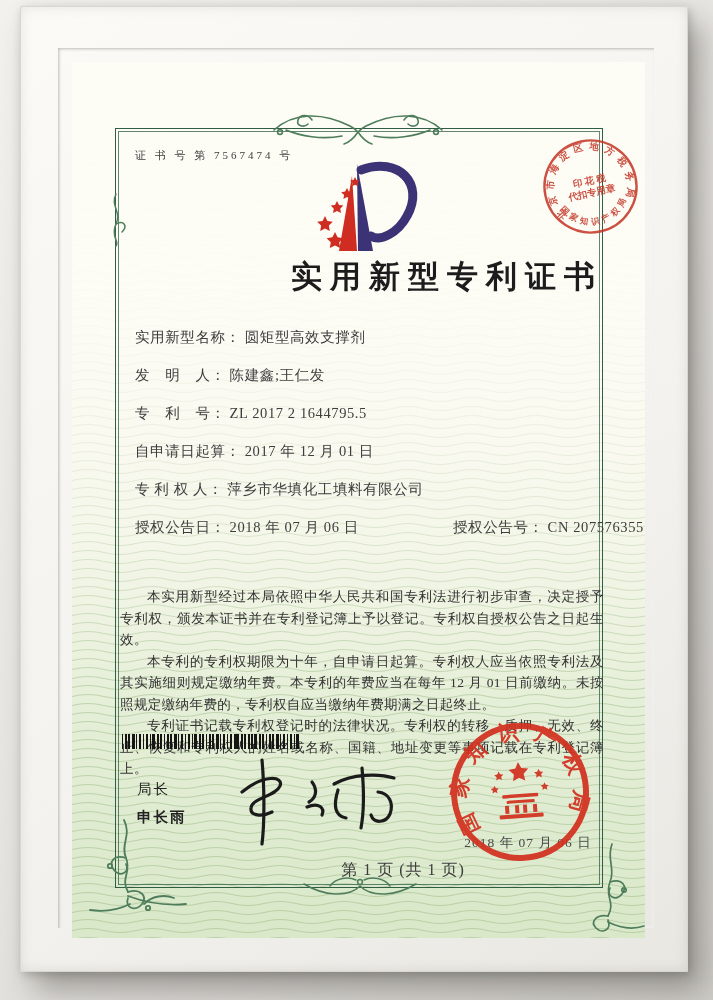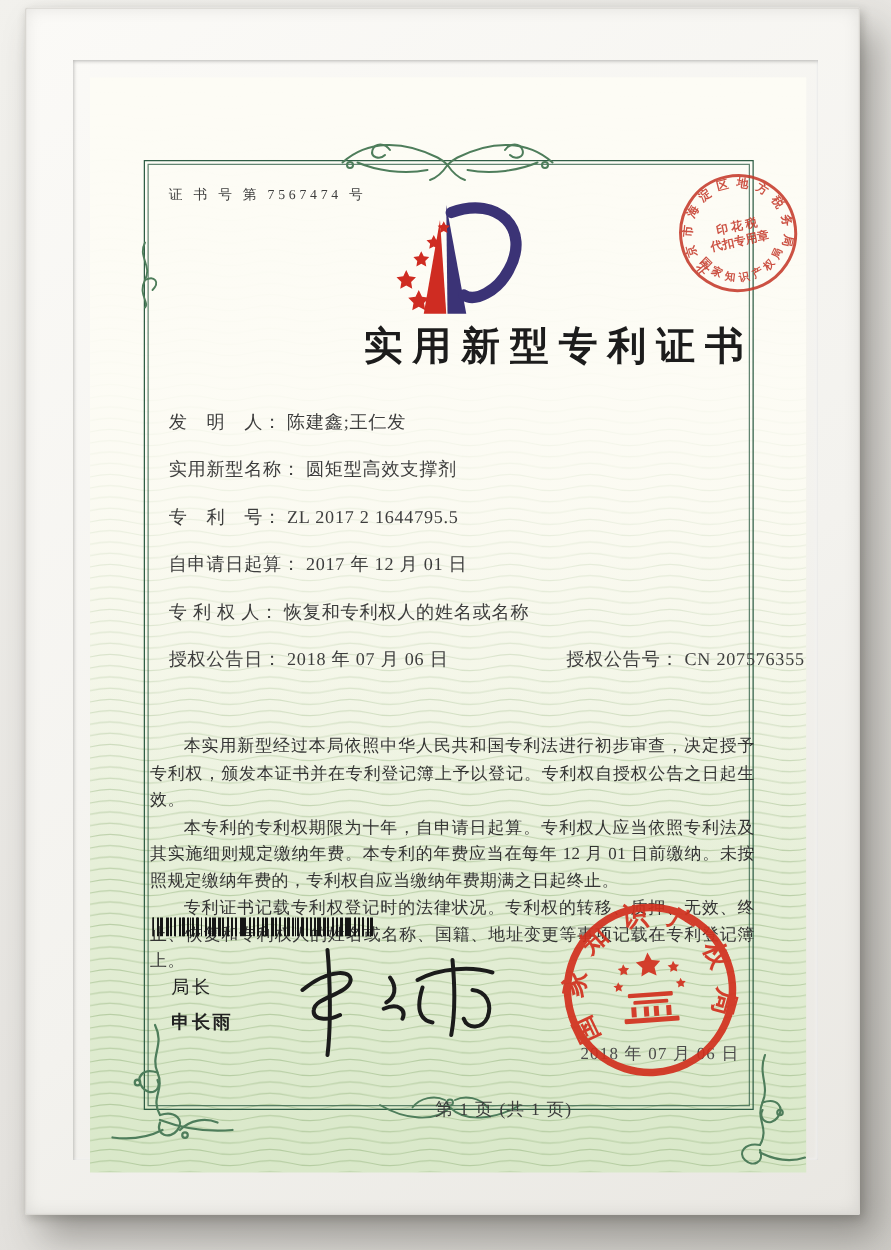--- a/index.html
+++ b/index.html
@@ -78,21 +78,21 @@
   .director-name  { position:absolute; left:65px; top:746px; z-index:5;
     font-family:"Liberation Sans","DejaVu Sans",sans-serif; font-weight:700; font-size:14.5px; color:#222; letter-spacing:2px; }
   .signature { position:absolute; left:150px; top:690px; z-index:5; }
   .seal { position:absolute; left:368px; top:650px; z-index:6; opacity:.92; transform:rotate(-4deg); }
   .seal-date {
     position:absolute; left:368px; top:772px; width:176px; z-index:5; text-align:center;
     font-size:13.5px; color:#4a4a4a; letter-spacing:1px;
   }
   .footer {
     position:absolute; left:43px; top:798px; width:576px; z-index:5; text-align:center;
-    font-size:14px; color:#3c3c3c; letter-spacing:1px;margin-top:19px;
+    font-size:16px; color:#3c3c3c; letter-spacing:1px;
   }
 </style>
 </head>
 <body>
 
 <div id="stage">
   <div class="frame">
     <div class="frame-bevel"></div>
   </div>
 
@@ -190,33 +190,33 @@
         <textPath href="#taxBottom">国家知识产权局</textPath>
       </text>
       <text x="52.5" y="50" text-anchor="middle" font-size="9.5" font-weight="bold" fill="#c53a2b">印 花 税</text>
       <text x="52.5" y="62" text-anchor="middle" font-size="9.5" font-weight="bold" fill="#c53a2b">代扣专用章</text>
     </svg>
 
     <div class="title">实用新型专利证书</div>
 
     <div class="fields">
       <div class="field-row">
+        <span class="field-label">实用新型名称：</span><span class="field-value">圆矩型高效支撑剂</span>
+      </div>
+      <div class="field-row">
         <span class="field-label">发　明　人：</span><span class="field-value">陈建鑫;王仁发</span>
       </div>
       <div class="field-row">
-        <span class="field-label">实用新型名称：</span><span class="field-value">圆矩型高效支撑剂</span>
-      </div>
-      <div class="field-row">
         <span class="field-label">专　利　号：</span><span class="field-value">ZL 2017 2 1644795.5</span>
       </div>
       <div class="field-row">
         <span class="field-label">自申请日起算：</span><span class="field-value">2017 年 12 月 01 日</span>
       </div>
       <div class="field-row">
-        <span class="field-label">专 利 权 人：</span><span class="field-value">恢复和专利权人的姓名或名称</span>
+        <span class="field-label">专 利 权 人：</span><span class="field-value">萍乡市华填化工填料有限公司</span>
       </div>
       <div class="field-row">
         <span class="field-label">授权公告日：</span><span class="field-value">2018 年 07 月 06 日</span>
         <span class="grant-no-group">
           <span class="field-label">授权公告号：</span><span class="field-value">CN 207576355 U</span>
         </span>
       </div>
     </div>
 
     <div class="body-text">

